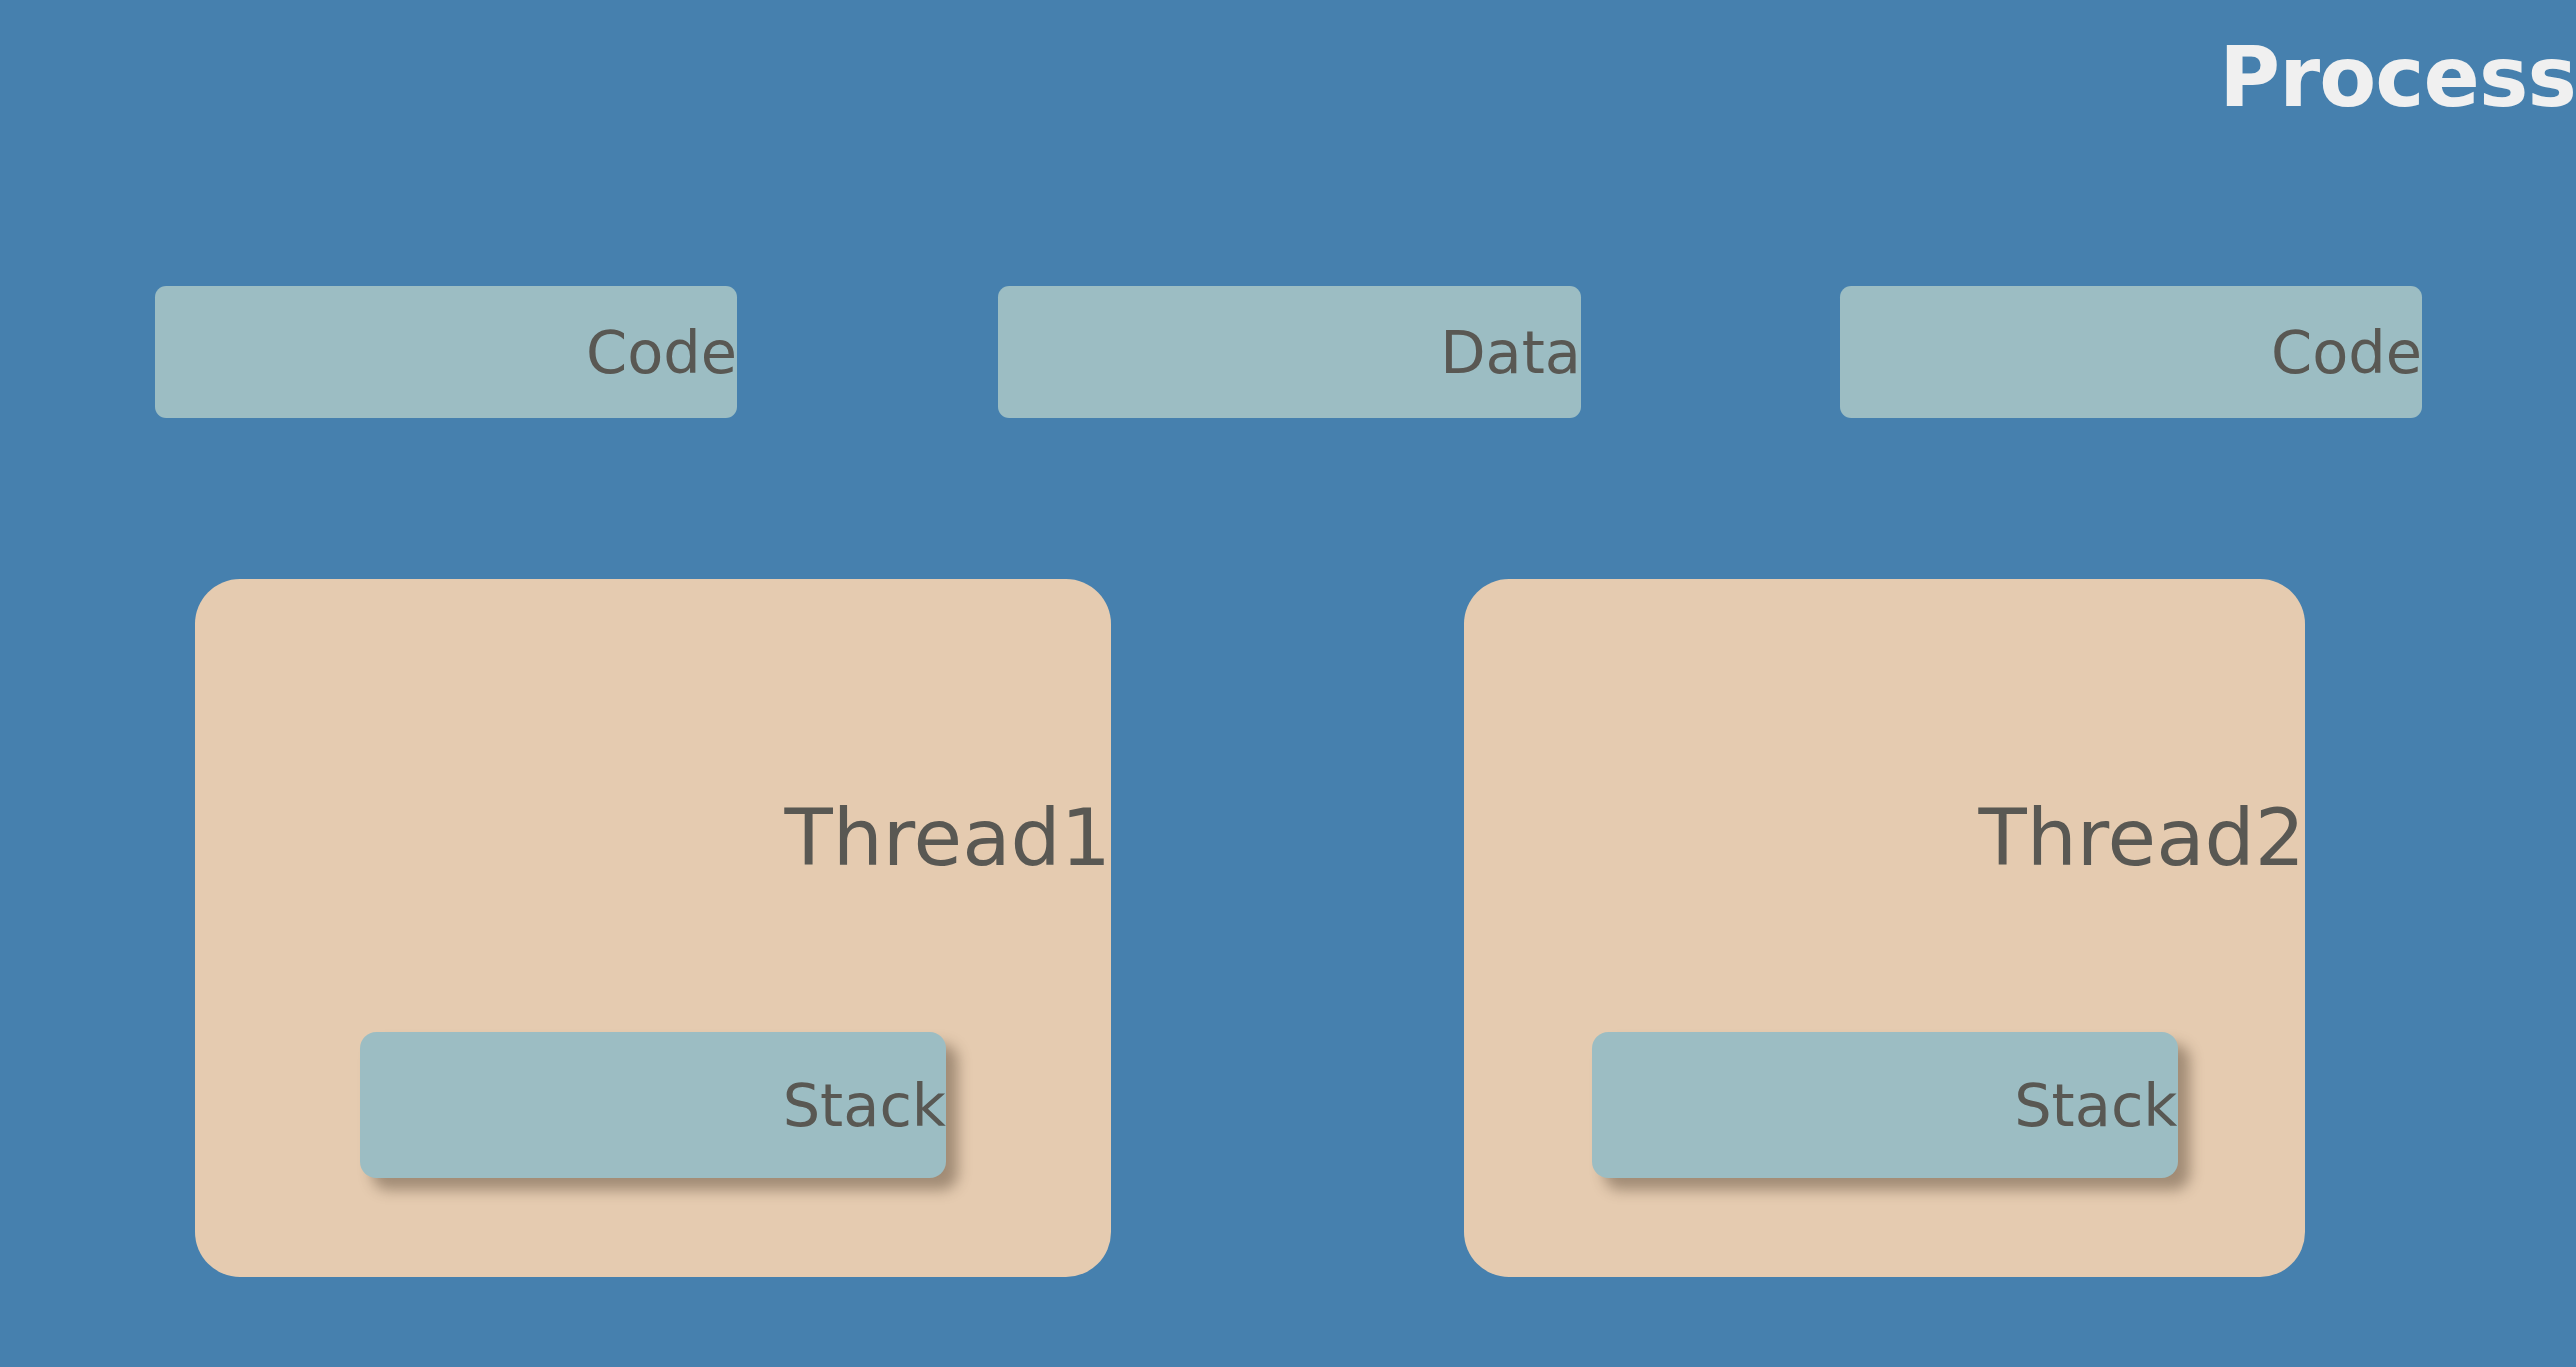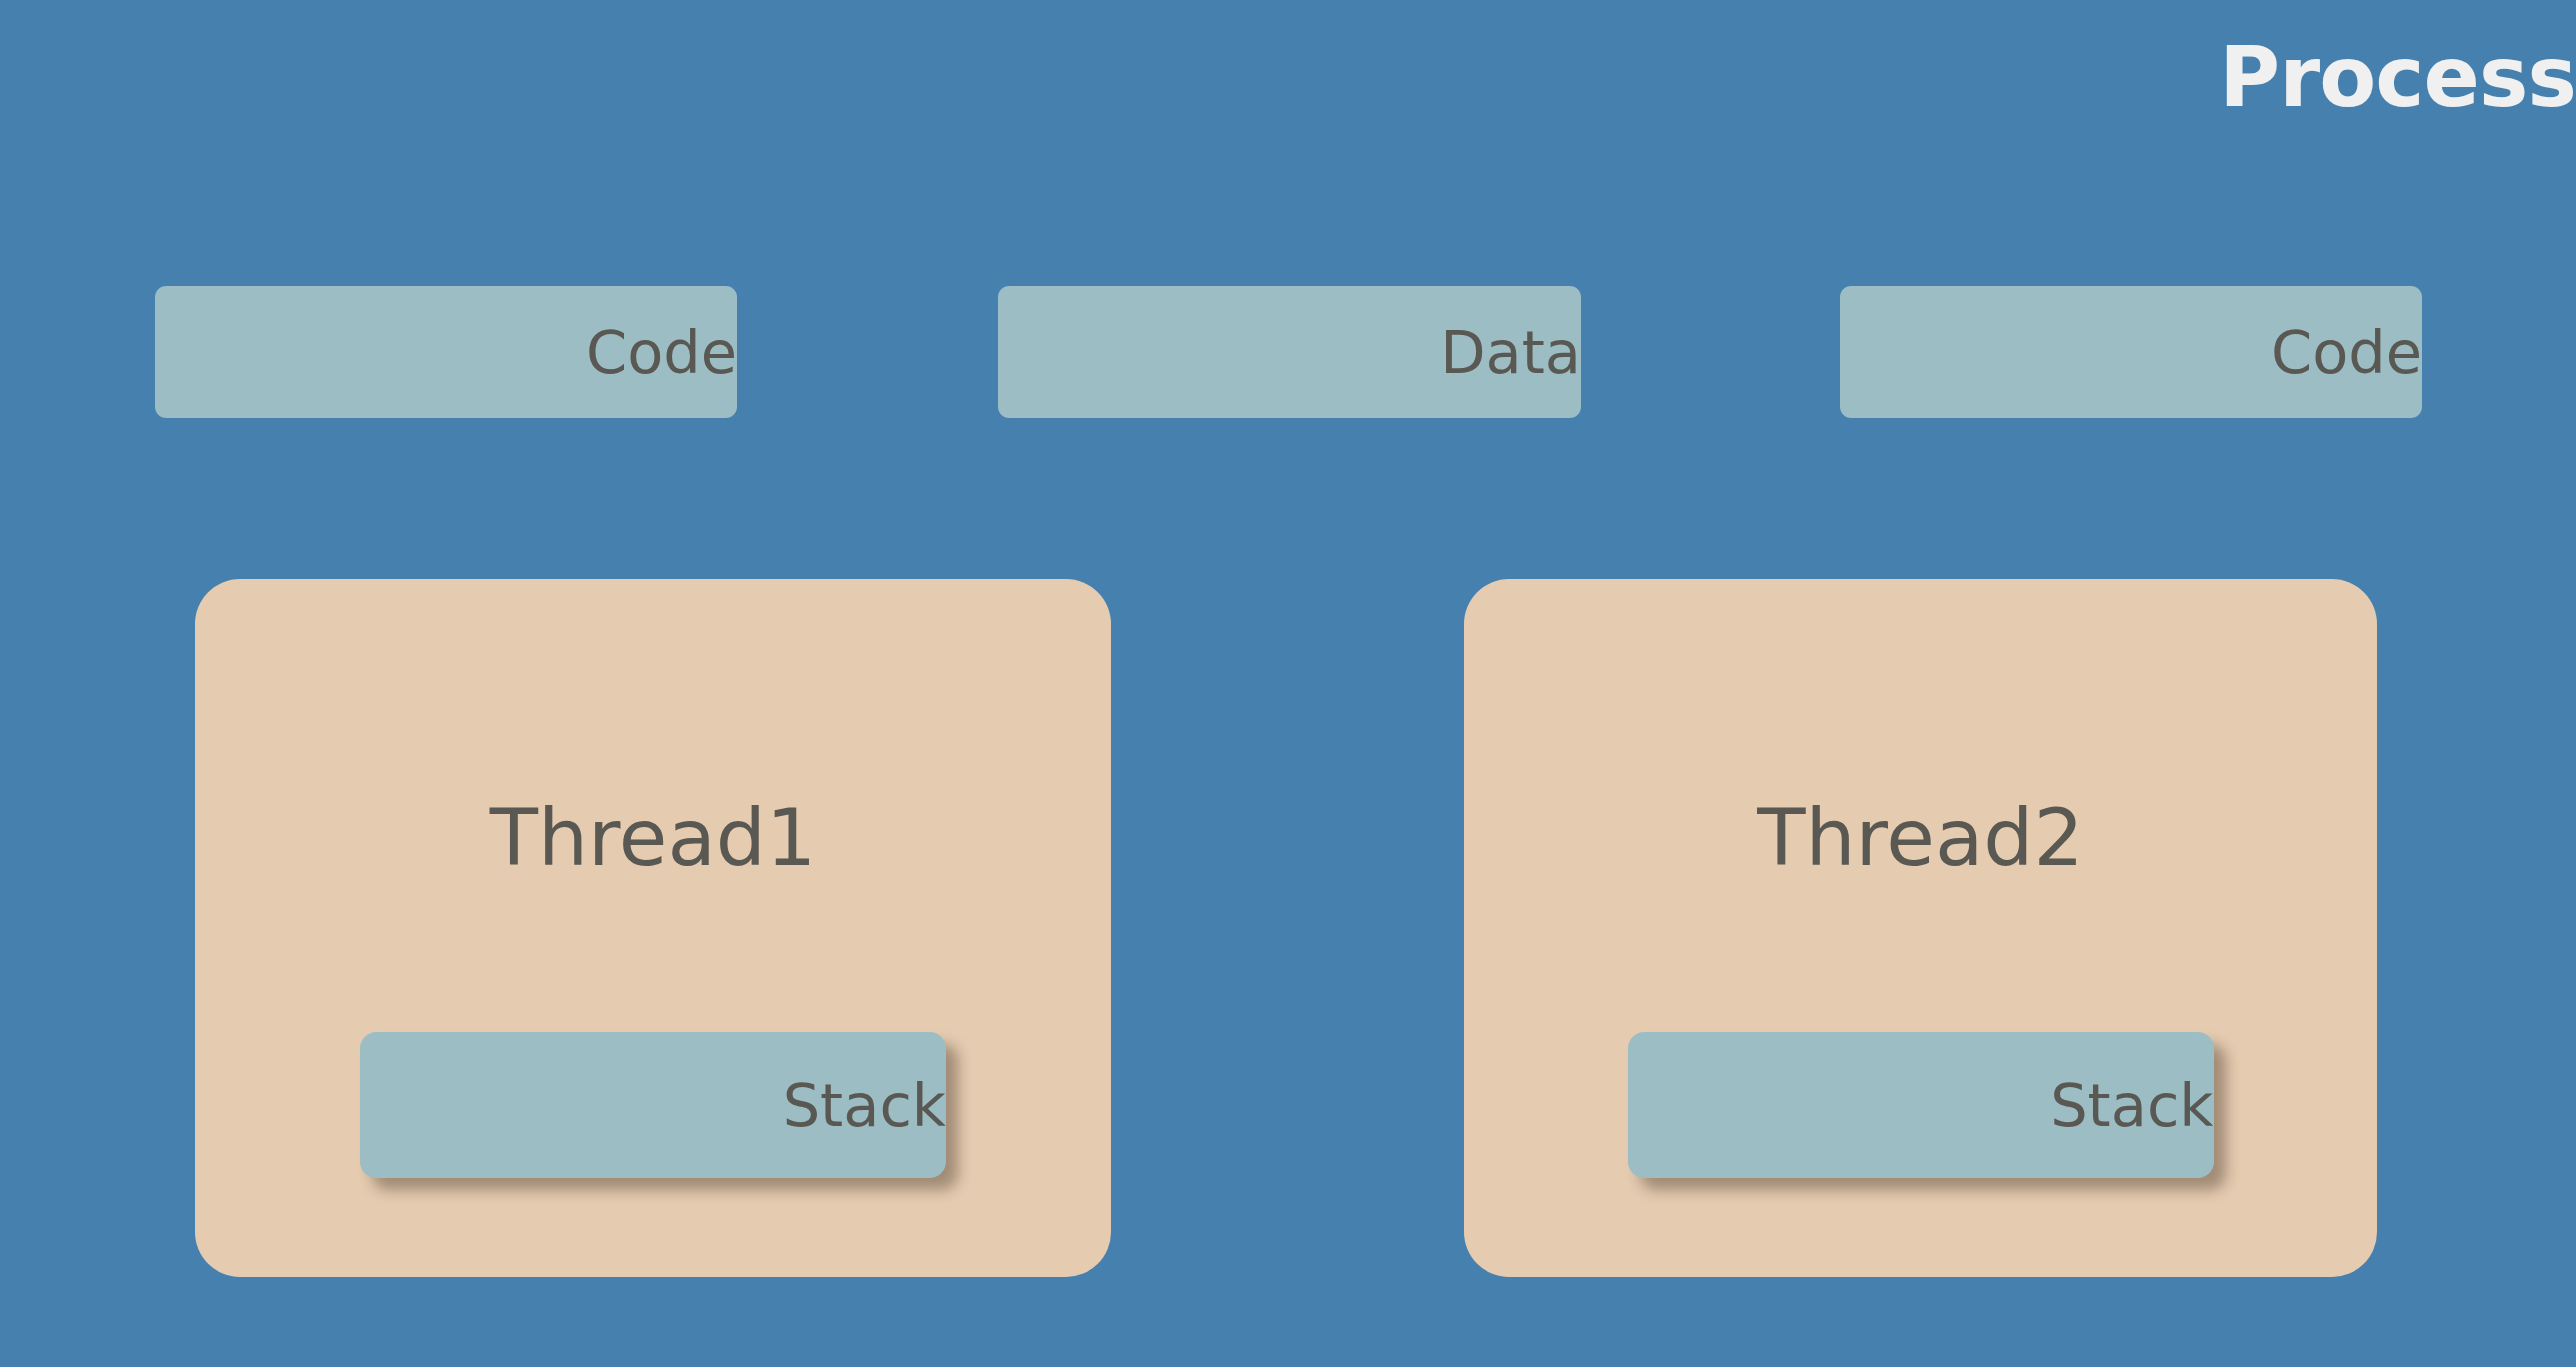--- a/index.html
+++ b/index.html
@@ -49,28 +49,28 @@
   #segment-heap  { left: 1840px; width: 582px; }
 
   .thread-box {
     position: absolute;
     top: 579px;
     height: 698px;
     background: #e5cbb0;
     border-radius: 45px;
   }
   #thread-box-1 { left: 195px;  width: 916px; }
-  #thread-box-2 { left: 1464px; width: 913px; }
+  #thread-box-2 { left: 1464px; width: 841px; }
 
   .thread-label {
     position: absolute;
     left: 0;
     right: 0;
     top: 220px;
-    text-align: center;
+    text-align: right;
     font-size: 79px;
     color: #595853;
     line-height: 1;
   }
 
   .stack-box {
     position: absolute;
     left: 50%;
     transform: translateX(-50%);
     top: 453px;

